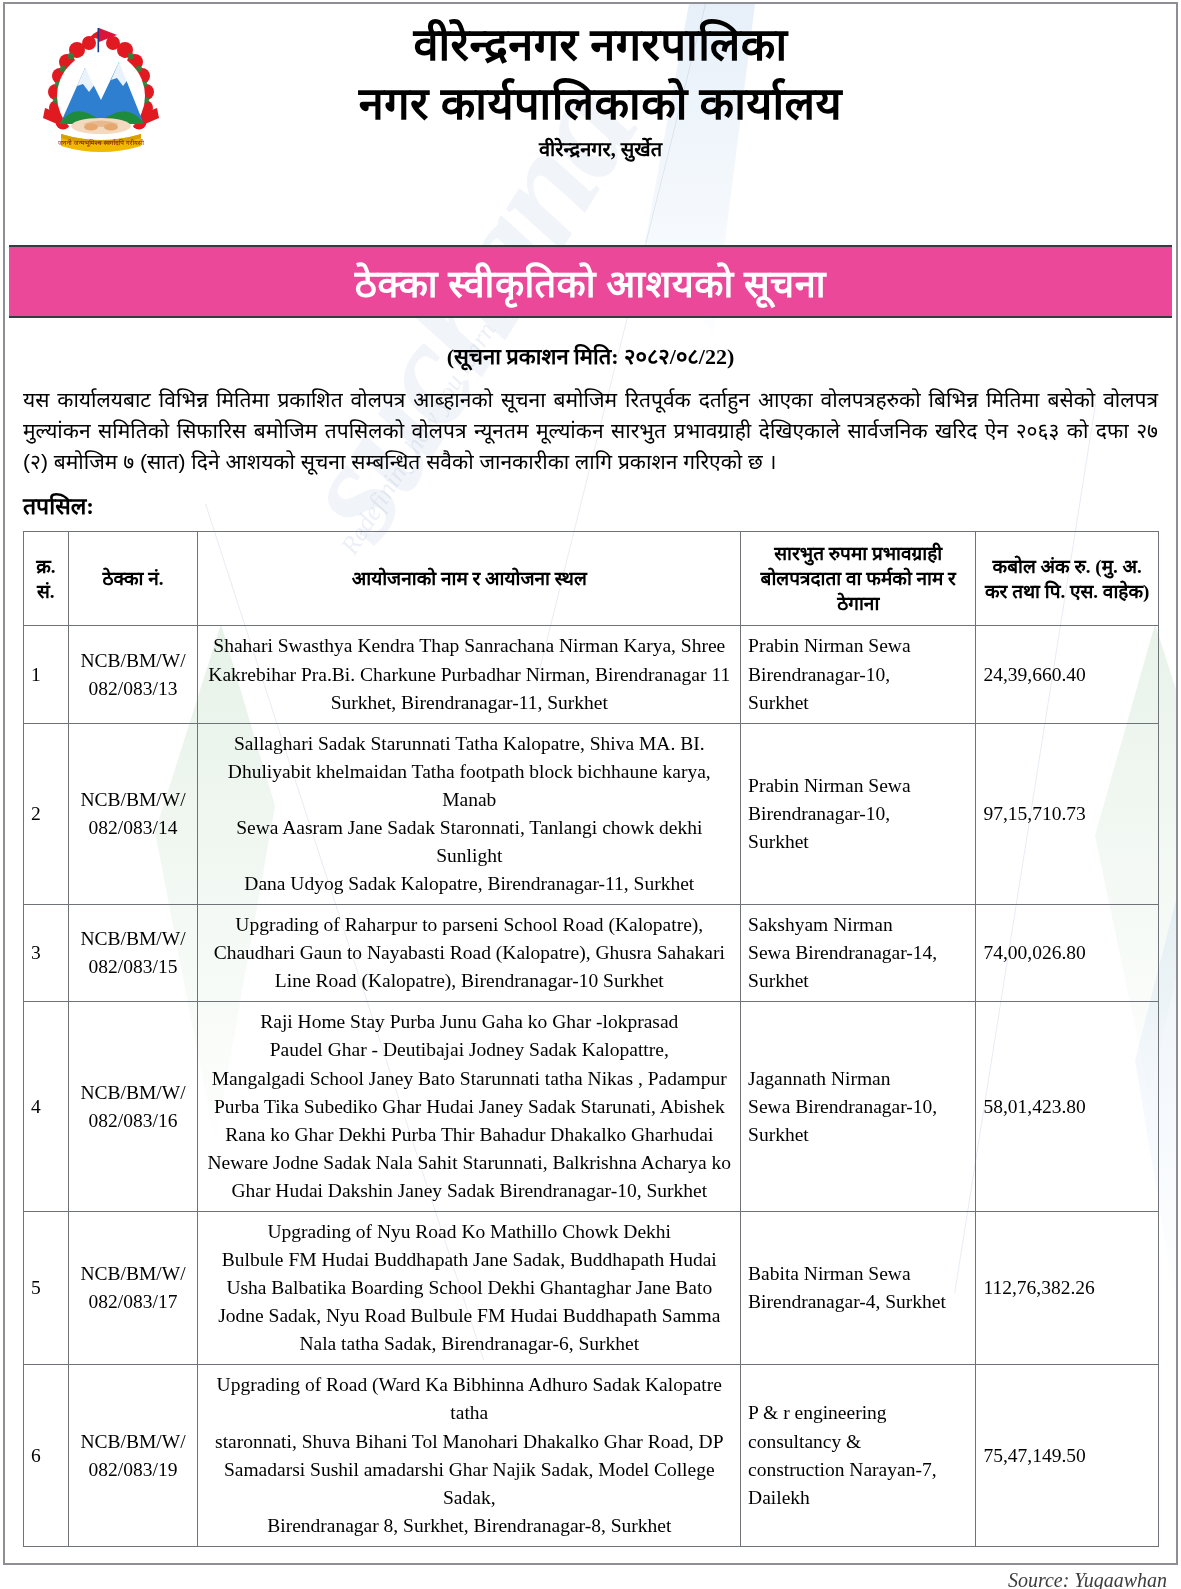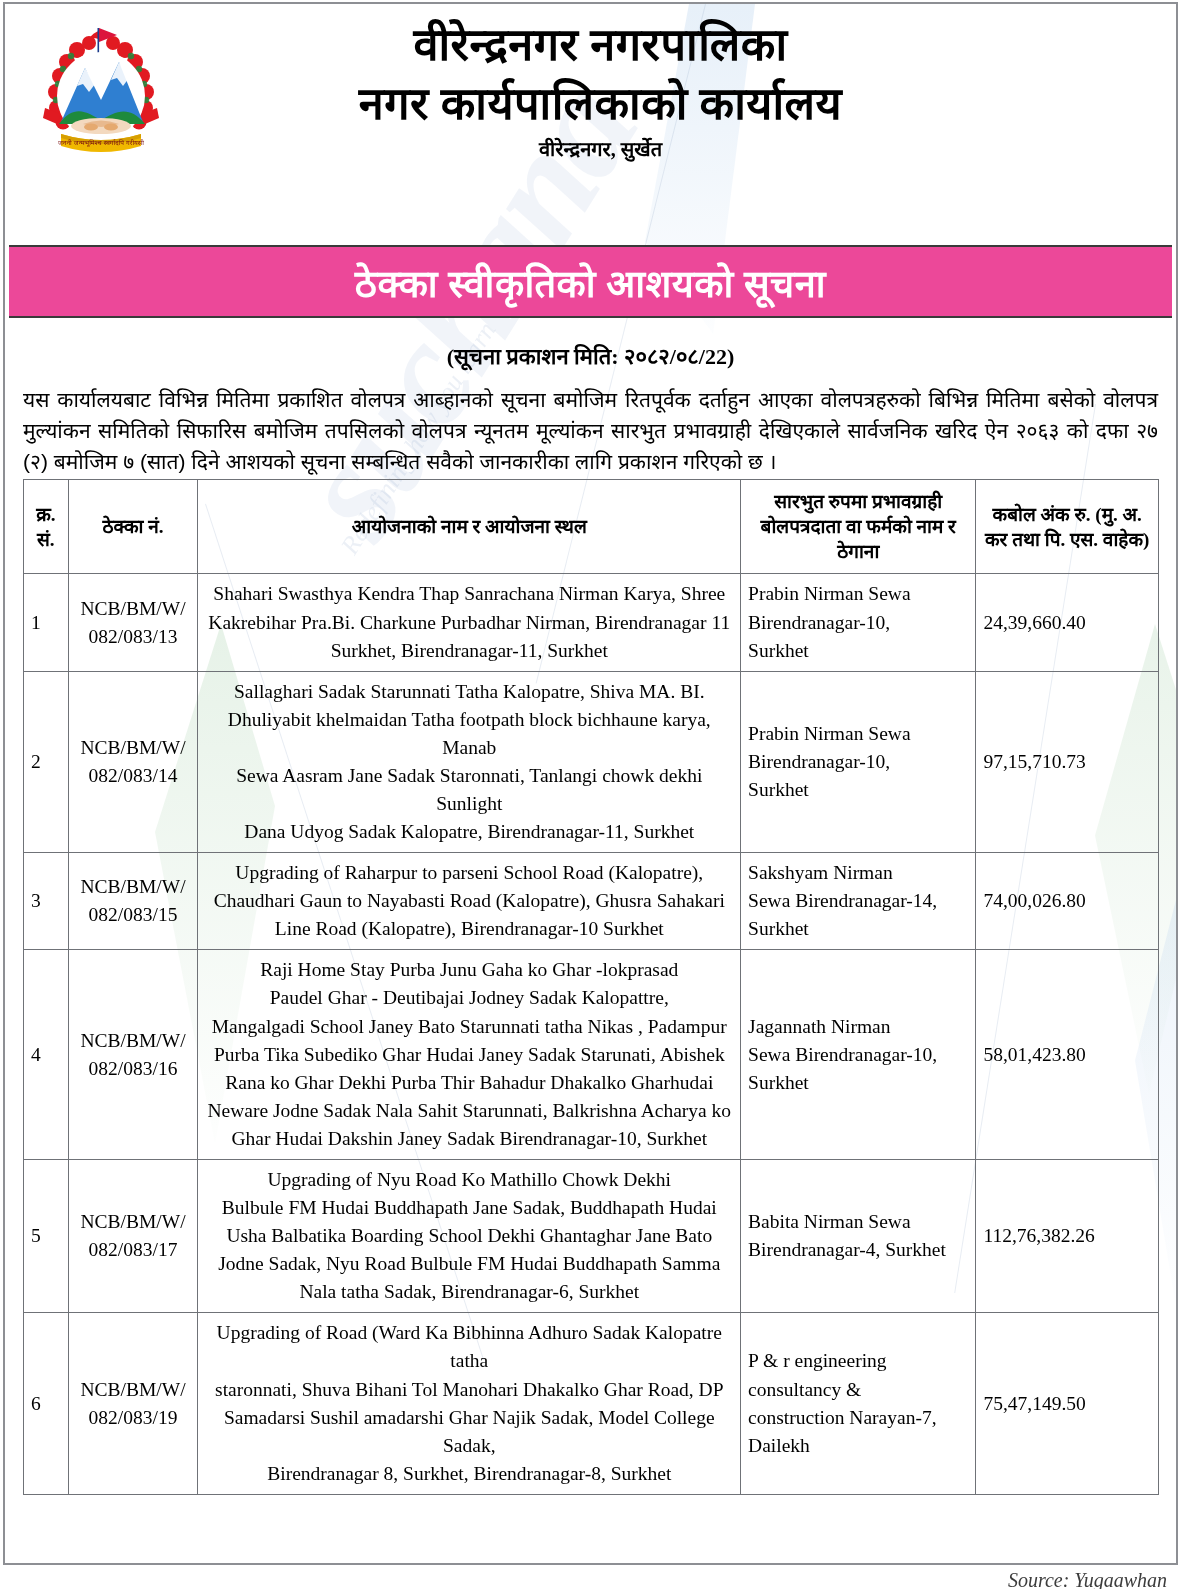--- a/index.html
+++ b/index.html
@@ -334,20 +334,21 @@
       </div>
     </div>
 
     <div id="banner">
       <div class="banner-title">ठेक्का स्वीकृतिको आशयको सूचना</div>
     </div>
 
     <div id="body-area">
       <div class="pub-date">(सूचना प्रकाशन मिति: २०८२/०८/22)</div>
       <p class="para">यस कार्यालयबाट विभिन्न मितिमा प्रकाशित वोलपत्र आब्हानको सूचना बमोजिम रितपूर्वक दर्ताहुन आएका वोलपत्रहरुको बिभिन्न मितिमा बसेको वोलपत्र मुल्यांकन समितिको सिफारिस बमोजिम तपसिलको वोलपत्र न्यूनतम मूल्यांकन सारभुत प्रभावग्राही देखिएकाले सार्वजनिक खरिद ऐन २०६३ को दफा २७ (२) बमोजिम ७ (सात) दिने आशयको सूचना सम्बन्धित सवैको जानकारीका लागि प्रकाशन गरिएको छ ।</p>
+      <div class="tapasil">तपसिल:</div>
 
       <table class="notice-table">
         <thead>
           <tr>
             <th class="c-sn">क्र.
 सं.</th>
             <th class="c-contract">ठेक्का नं.</th>
             <th class="c-project">आयोजनाको नाम र आयोजना स्थल</th>
             <th class="c-firm">सारभुत रुपमा प्रभावग्राही बोलपत्रदाता वा फर्मको नाम र ठेगाना</th>
             <th class="c-amount">कबोल अंक रु. (मु. अ. कर तथा पि. एस. वाहेक)</th>

